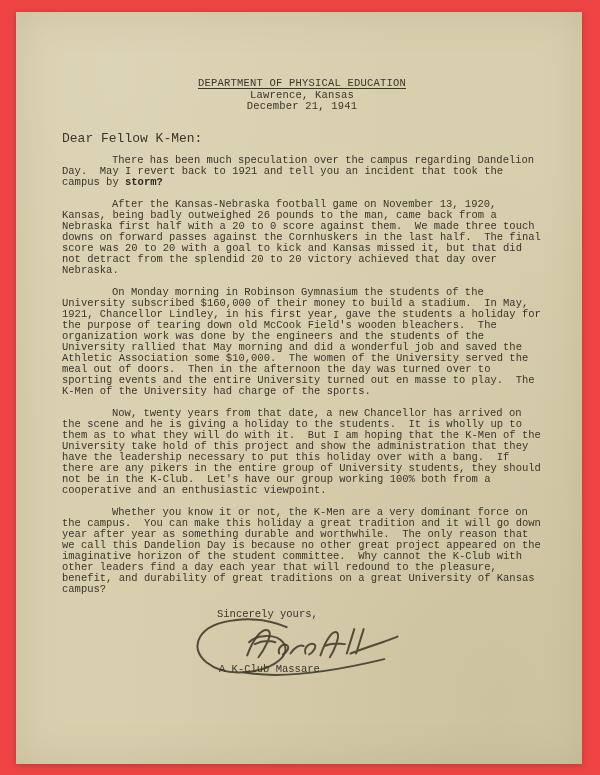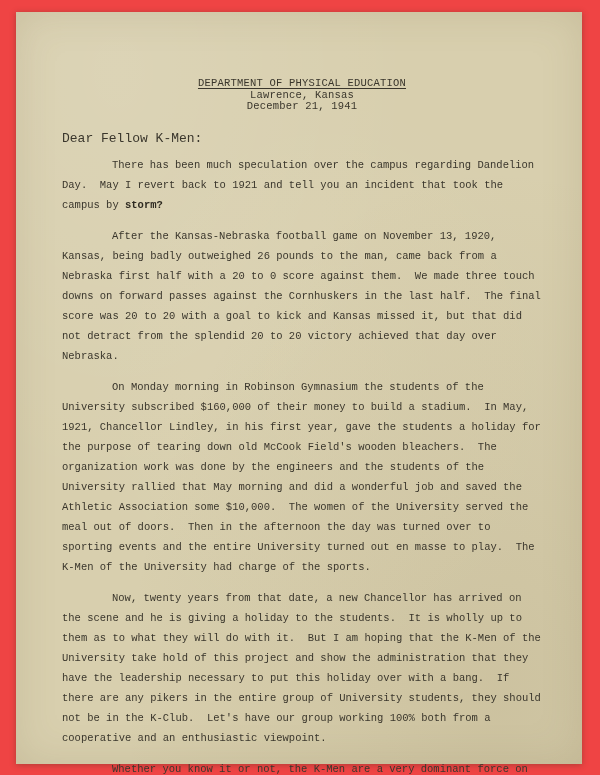--- a/index.html
+++ b/index.html
@@ -51,21 +51,21 @@
     text-decoration: underline;
     text-underline-offset: 2px;
   }
   .salutation {
     font-size: 13px;
     line-height: 11.2px;
     margin-bottom: 11px;
   }
   .para {
     font-size: 10.5px;
-    line-height: 20px;
+    line-height: 11px;
     margin: 0 0 11px 0;
     text-indent: 50px;
     white-space: pre-wrap;
     text-align: left;
   }
   .para strong { font-weight: bold; color: #2e2a21; }
   .closing-block {
     margin-left: 155px;
     margin-top: 14px;
     font-size: 10.5px;
@@ -118,20 +118,21 @@
     <p class="para">After the Kansas-Nebraska football game on November 13, 1920, Kansas, being badly outweighed 26 pounds to the man, came back from a Nebraska first half with a 20 to 0 score against them.  We made three touch downs on forward passes against the Cornhuskers in the last half.  The final score was 20 to 20 with a goal to kick and Kansas missed it, but that did not detract from the splendid 20 to 20 victory achieved that day over Nebraska.</p>
 
     <p class="para">On Monday morning in Robinson Gymnasium the students of the University subscribed $160,000 of their money to build a stadium.  In May, 1921, Chancellor Lindley, in his first year, gave the students a holiday for the purpose of tearing down old McCook Field's wooden bleachers.  The organization work was done by the engineers and the students of the University rallied that May morning and did a wonderful job and saved the Athletic Association some $10,000.  The women of the University served the meal out of doors.  Then in the afternoon the day was turned over to sporting events and the entire University turned out en masse to play.  The K-Men of the University had charge of the sports.</p>
 
     <p class="para">Now, twenty years from that date, a new Chancellor has arrived on the scene and he is giving a holiday to the students.  It is wholly up to them as to what they will do with it.  But I am hoping that the K-Men of the University take hold of this project and show the administration that they have the leadership necessary to put this holiday over with a bang.  If there are any pikers in the entire group of University students, they should not be in the K-Club.  Let's have our group working 100% both from a cooperative and an enthusiastic viewpoint.</p>
 
     <p class="para">Whether you know it or not, the K-Men are a very dominant force on the campus.  You can make this holiday a great tradition and it will go down year after year as something durable and worthwhile.  The only reason that we call this Dandelion Day is because no other great project appeared on the imaginative horizon of the student committee.  Why cannot the K-Club with other leaders find a day each year that will redound to the pleasure, benefit, and durability of great traditions on a great University of Kansas campus?</p>
 
 
     <div class="closing-block">
+      <div class="closing">Sincerely yours,</div>
 
       <svg class="signature" role="img" viewBox="0 0 230 72" width="216" height="68" aria-label="Forrest C. Allen">
         <path d="M104,16 C72,2 24,6 12,26 C0,46 26,66 58,64 C92,62 110,44 100,32 C92,22 72,24 64,32"></path>
         <path d="M58,64 C100,72 158,62 208,50"></path>
         <path d="M62,46 C70,24 80,16 85,20 C89,24 80,40 74,48 M70,34 C78,30 86,30 92,32"></path>
         <path d="M96,44 C94,38 100,33 104,35 C108,37 104,43 100,45 M108,44 C112,38 118,34 122,36 M124,44 C122,38 128,32 133,34 C137,36 132,43 128,45"></path>
         <path d="M140,46 C146,28 154,18 158,22 C161,26 154,42 150,48 M144,36 C152,32 160,33 166,34"></path>
         <path d="M168,44 L176,18 M178,44 L186,18 M172,44 C182,40 194,36 206,32 C212,30 217,28 222,26"></path>
       </svg>
 

